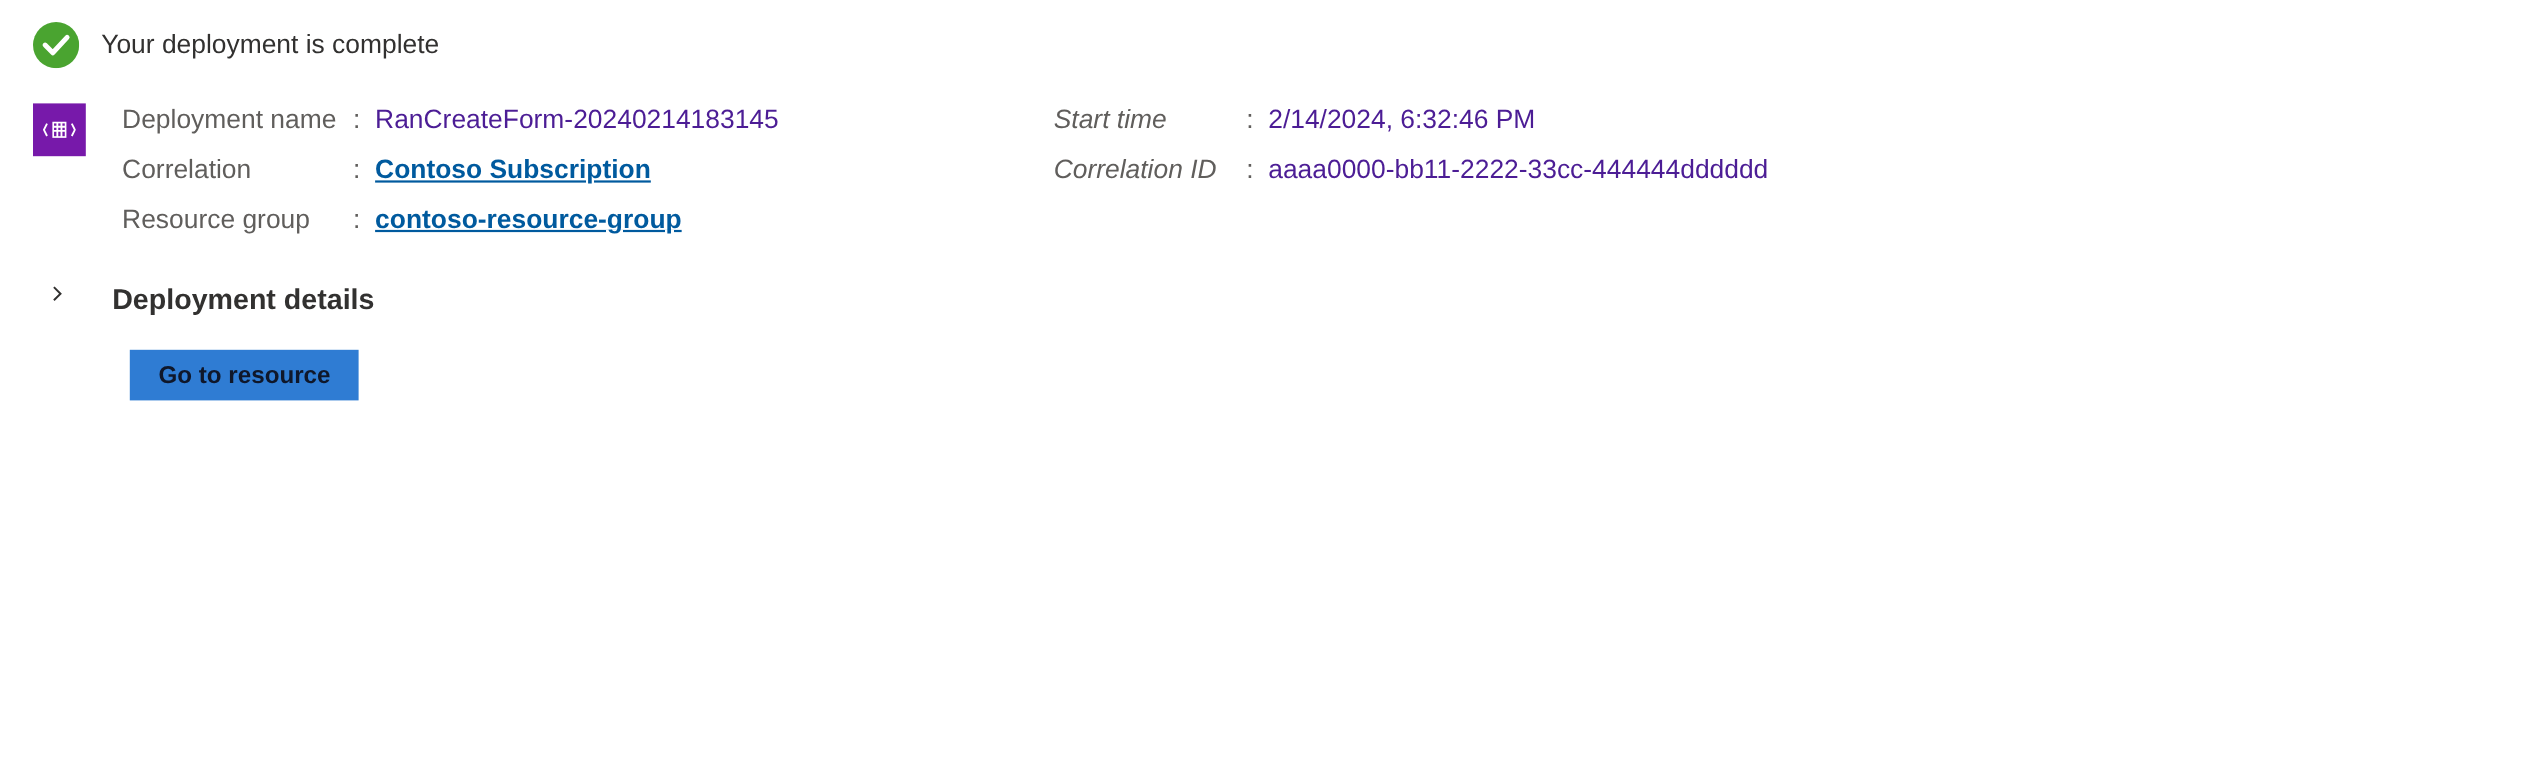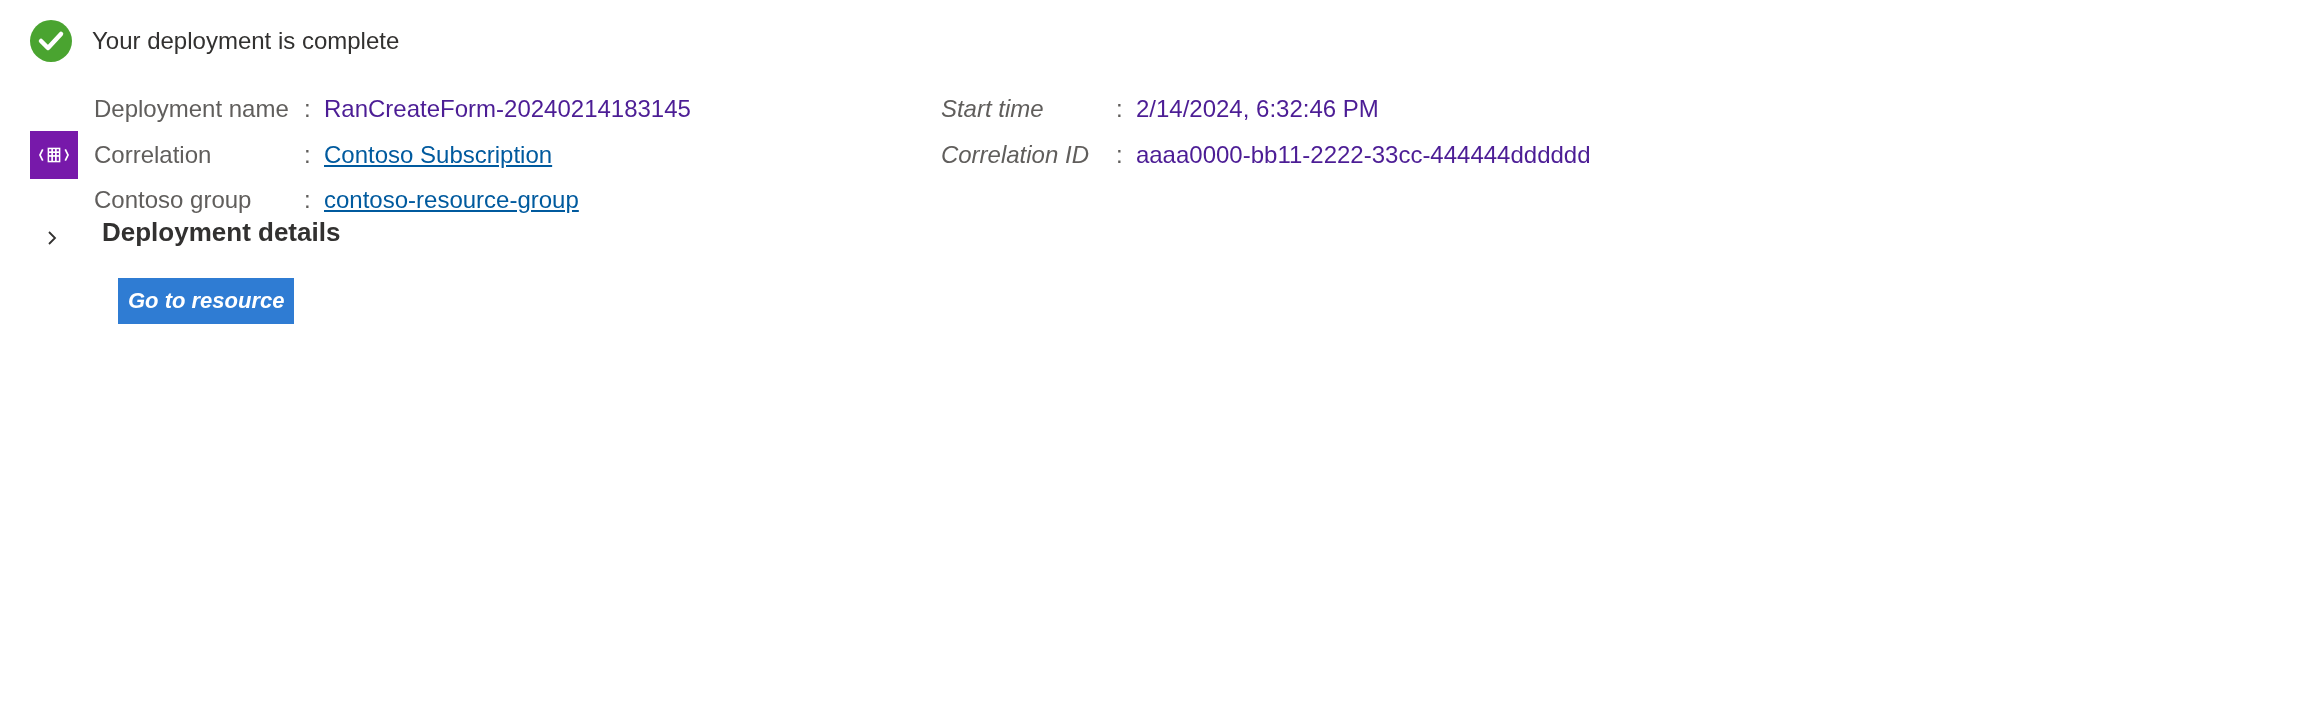--- a/index.html
+++ b/index.html
@@ -25,22 +25,23 @@
       height: 42px;
       flex-shrink: 0;
     }
     .page-title {
       font-size: 24px;
       font-weight: 400;
       color: #323130;
     }
     .info-container {
       display: flex;
-      align-items: center;
-      gap: 16px;
+      align-items: flex-start;
+      gap: 33px;
+      margin-bottom: 40px;
     }
     .info-icon {
       width: 48px;
       height: 48px;
       background: #7719aa;
       display: flex;
       align-items: center;
       justify-content: center;
       flex-shrink: 0;
       margin-top: 2px;
@@ -77,27 +78,28 @@
       color: #605e5c;
       flex-shrink: 0;
     }
     .info-value {
       color: #4c1d95;
     }
     .info-link {
       color: #005a9e;
       text-decoration: underline;
       cursor: pointer;
+      font-weight: bold;
     }
     .expander-section {
       margin-bottom: 28px;
     }
     .expander-header {
       display: flex;
-      align-items: flex-end;
+      align-items: flex-start;
       gap: 40px;
       cursor: pointer;
     }
     .chevron {
       width: 20px;
       height: 20px;
       display: flex;
       align-items: center;
       justify-content: center;
       margin-left: 12px;
@@ -106,28 +108,27 @@
       font-size: 26px;
       font-weight: 600;
       color: #323130;
     }
     .button-row {
       margin-top: 30px;
       margin-left: 88px;
     }
     .primary-button {
       background: #2f7cd3;
-      color: #ffffff;
+      color: #0f172a;
       border: none;
-      padding: 10px 10px;
+      padding: 10px 26px;
       font-size: 22px;
       font-weight: 600;
       cursor: pointer;
       font-family: inherit;
-      font-style: italic;
     }
   </style>
 </head>
 <body>
 
 <div class="header-row">
   <span class="success-icon">
     <svg viewBox="0 0 42 42">
       <circle cx="21" cy="21" r="21" fill="#4aa430"></circle>
       <path d="M11 21 L18 28 L31 14" stroke="#ffffff" stroke-width="4.5" fill="none" stroke-linecap="round" stroke-linejoin="round"></path>
@@ -156,21 +157,21 @@
         <span class="info-label">Deployment name</span>
         <span class="info-sep">:</span>
         <span class="info-value">RanCreateForm-20240214183145</span>
       </div>
       <div class="info-row">
         <span class="info-label">Correlation</span>
         <span class="info-sep">:</span>
         <a class="info-link">Contoso Subscription</a>
       </div>
       <div class="info-row">
-        <span class="info-label">Contoso group</span>
+        <span class="info-label">Resource group</span>
         <span class="info-sep">:</span>
         <a class="info-link">contoso-resource-group</a>
       </div>
     </div>
     <div class="info-col info-col-right">
       <div class="info-row">
         <span class="info-label">Start time</span>
         <span class="info-sep">:</span>
         <span class="info-value">2/14/2024, 6:32:46 PM</span>
       </div>

